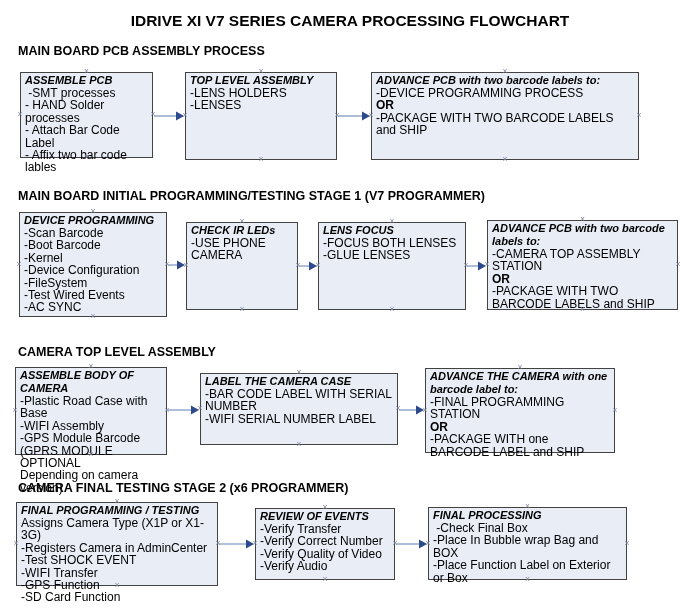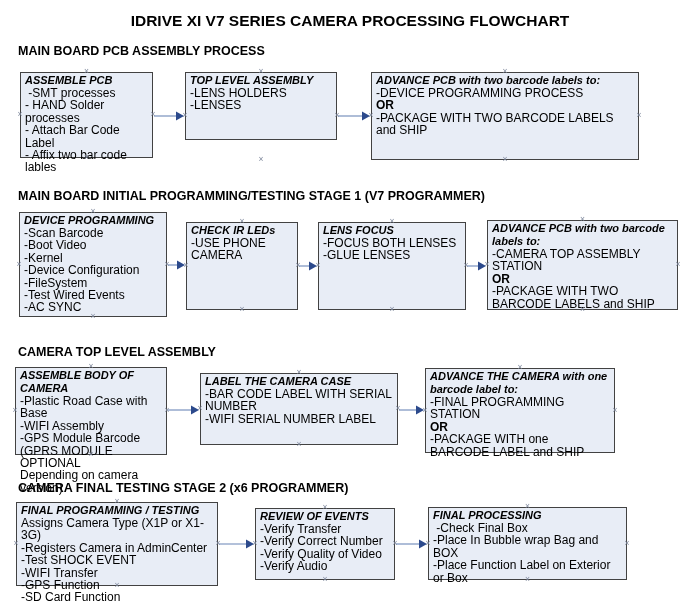--- a/index.html
+++ b/index.html
@@ -66,39 +66,39 @@
   <div class="section-heading" style="top:44px">MAIN BOARD PCB ASSEMBLY PROCESS</div>
 
   <div class="fbox" id="b11" style="left:20px;top:72px;width:133px;height:86px">
     <div class="box-title">ASSEMBLE PCB</div>
     <div class="line"> -SMT processes</div>
     <div class="line">- HAND Solder processes</div>
     <div class="line">- Attach Bar Code Label</div>
     <div class="line">- Affix two bar code lables</div>
   </div>
 
-  <div class="fbox" id="b12" style="left:185px;top:72px;width:152px;height:68px">
+  <div class="fbox" id="b12" style="left:185px;top:72px;width:152px;height:88px">
     <div class="box-title">TOP LEVEL ASSEMBLY</div>
     <div class="line">-LENS HOLDERS</div>
     <div class="line">-LENSES</div>
   </div>
 
   <div class="fbox" id="b13" style="left:371px;top:72px;width:268px;height:88px">
     <div class="box-title">ADVANCE PCB with two barcode labels to:</div>
     <div class="line">-DEVICE PROGRAMMING PROCESS</div>
     <div class="line bold">OR</div>
     <div class="line">-PACKAGE WITH TWO BARCODE LABELS and SHIP</div>
   </div>
 
   <div class="section-heading" style="top:189px">MAIN BOARD INITIAL PROGRAMMING/TESTING STAGE 1 (V7 PROGRAMMER)</div>
 
   <div class="fbox" id="b21" style="left:19px;top:212px;width:148px;height:105px">
     <div class="box-title">DEVICE PROGRAMMING</div>
     <div class="line">-Scan Barcode</div>
-    <div class="line">-Boot Video</div>
+    <div class="line">-Boot Barcode</div>
     <div class="line">-Kernel</div>
     <div class="line">-Device Configuration</div>
     <div class="line">-FileSystem</div>
     <div class="line">-Test Wired Events</div>
     <div class="line">-AC SYNC</div>
   </div>
 
   <div class="fbox" id="b22" style="left:186px;top:222px;width:112px;height:88px">
     <div class="box-title">CHECK IR LEDs</div>
     <div class="line">-USE PHONE CAMERA</div>

